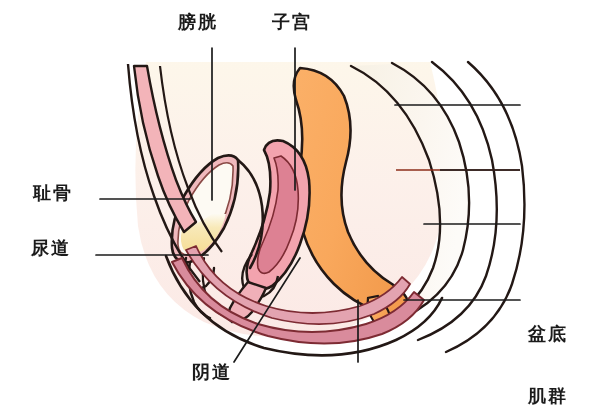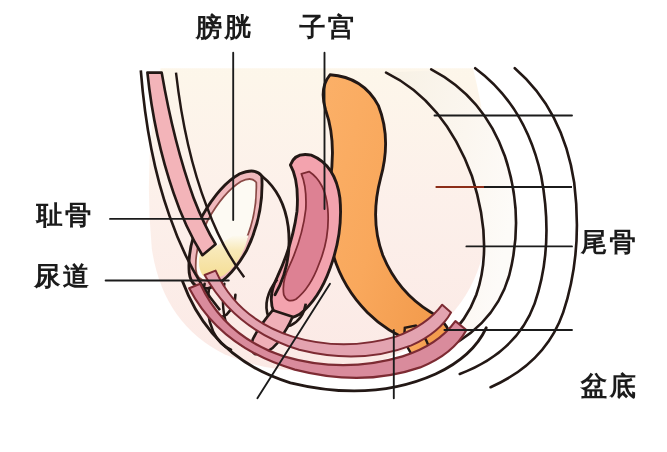--- a/index.html
+++ b/index.html
@@ -20,21 +20,21 @@
   #figure {
     position: absolute;
     left: 0;
     top: 0;
     width: 606px;
     height: 411px;
   }
   .lbl {
     position: absolute;
     font-family: "DejaVu Sans", "Liberation Sans", sans-serif;
-    font-size: 24px;
+    font-size: 18px;
     font-weight: 700;
     color: #1b1b1b;
     letter-spacing: 2px;
     line-height: 1.12;
     white-space: pre;
     -webkit-font-smoothing: antialiased;
   }
   .lbl-2l { line-height: 1.15; }
 </style>
 </head>
@@ -221,26 +221,26 @@
       <line x1="440" y1="170" x2="520" y2="170" stroke="#1b1b1b" stroke-width="1.7"></line>
     </g>
   </svg>
 
   <div class="lbl" style="left:178px; top:12px;">膀胱</div>
 
   <div class="lbl" style="left:272px; top:12px;">子宫</div>
 
 
 
-  <div class="lbl" style="left:528px; top:207px;">尾骨</div>
 
   <div class="lbl lbl-2l" style="left:528px; top:283px;">
     <div>盆底</div>
     <div>肌群</div>
   </div>
 
   <div class="lbl" style="left:31px; top:238px;">尿道</div>
 
   <div class="lbl" style="left:33px; top:183px;">耻骨</div>
 
+  <div class="lbl" style="left:192px; top:362px;">阴道</div>
 
 
 </div>
 
 </body></html>

